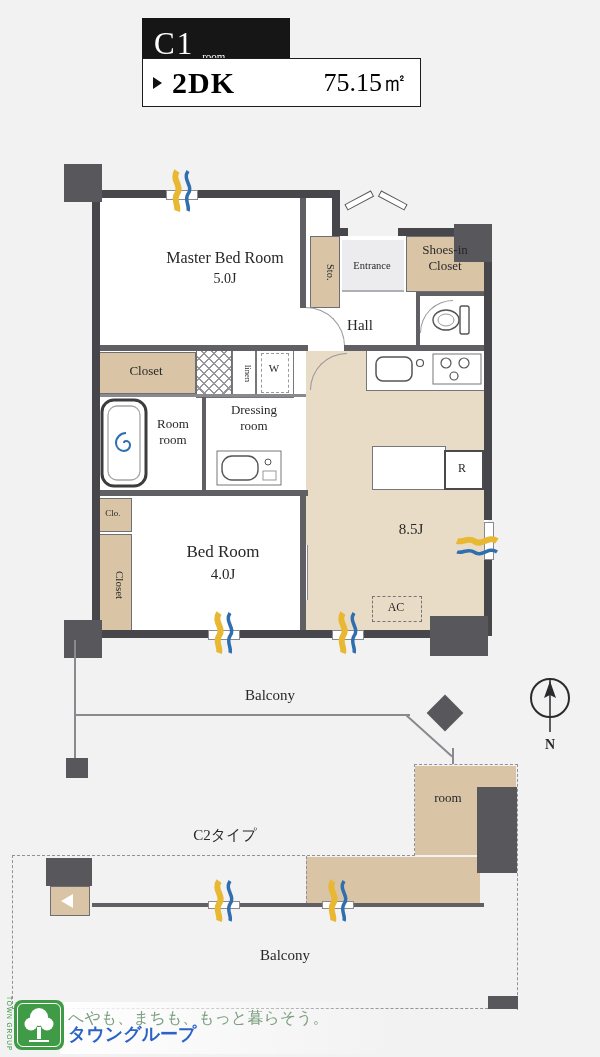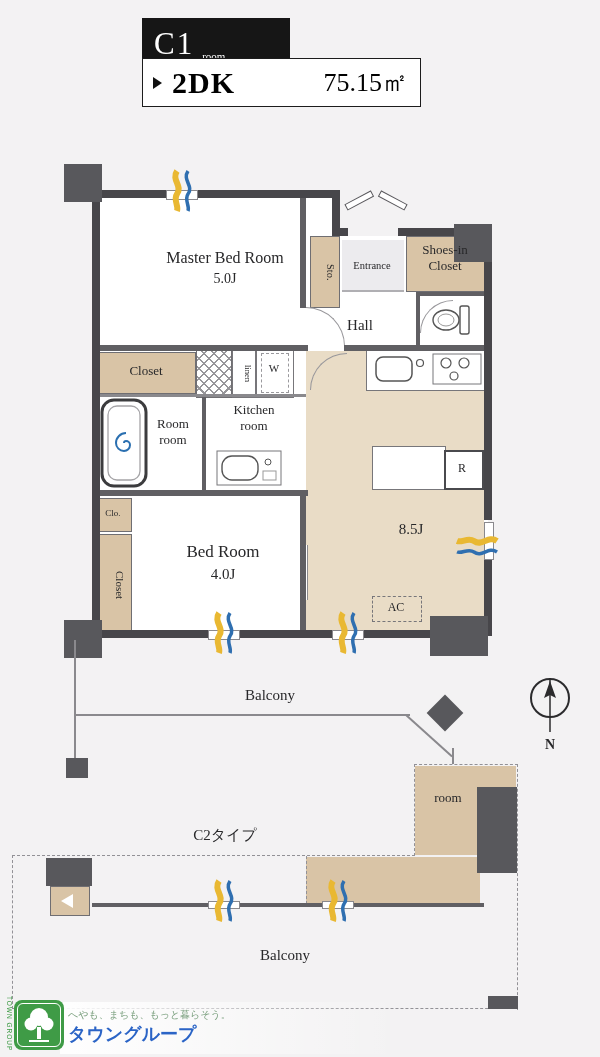--- a/index.html
+++ b/index.html
@@ -187,21 +187,21 @@
 <div class="lbl" style="left:336px;top:260px;width:72px;font-size:10.5px">Entrance</div>
 <div class="lbl" style="left:404px;top:242px;width:82px;font-size:13px">
   <span style="display:block">Shoes-in</span>
   <span style="display:block">Closet</span>
 </div>
 <div class="lbl" style="left:328px;top:316px;width:64px;font-size:15px">Hall</div>
 <div class="lbl" style="left:98px;top:363px;width:96px;font-size:13px">Closet</div>
 <div class="lbl vert" style="left:233px;top:352px;width:20px;height:42px;font-size:8.5px">linen</div>
 <div class="lbl" style="left:256px;top:362px;width:36px;font-size:11px">W</div>
 <div class="lbl" style="left:208px;top:402px;width:92px;font-size:13px">
-  <span style="display:block">Kitchen</span>
+  <span style="display:block">Dressing</span>
   <span style="display:block">room</span>
 </div>
 <div class="lbl" style="left:146px;top:416px;width:54px;font-size:13px">
   <span style="display:block">Room</span>
   <span style="display:block">room</span>
 </div>
 <div class="lbl" style="left:158px;top:542px;width:130px;font-size:17px">
   <span style="display:block">Bed Room</span>
   <span style="display:block;font-size:15px;margin-top:2px">4.0J</span>
 </div>
@@ -253,14 +253,14 @@
 <div class="abs" style="left:14px;top:1000px;width:50px;height:50px;background:#3f9b46;border-radius:8px">
   <div class="abs" style="left:3px;top:3px;width:42px;height:42px;border:1.5px solid #fff;border-radius:6px"></div>
   <svg class="abs" style="left:3px;top:2px" width="44" height="46">
     <circle cx="22" cy="15" r="9" fill="#fff"></circle>
       <circle cx="14" cy="22" r="6.5" fill="#fff"></circle>
       <circle cx="30" cy="22" r="6.5" fill="#fff"></circle>
       <rect x="20" y="25" width="4" height="12" fill="#fff"></rect>
       <rect x="12" y="38" width="20" height="2" fill="#fff"></rect>
   </svg>
 </div>
-<div class="abs" style="left:68px;top:1008px;width:330px;font-family:Liberation Mono, monospace;font-size:10px;color:#7ba07f">へやも、まちも、もっと暮らそう。</div>
+<div class="abs" style="left:68px;top:1008px;width:330px;font-family:Liberation Mono, monospace;font-size:16px;color:#7ba07f">へやも、まちも、もっと暮らそう。</div>
 <div class="abs" style="left:68px;top:1022px;width:330px;font-family:'Liberation Sans',sans-serif;font-size:18px;font-weight:bold;color:#2b64c6;text-shadow:0 0 2px #fff">タウングループ</div>
 
 </body></html>

